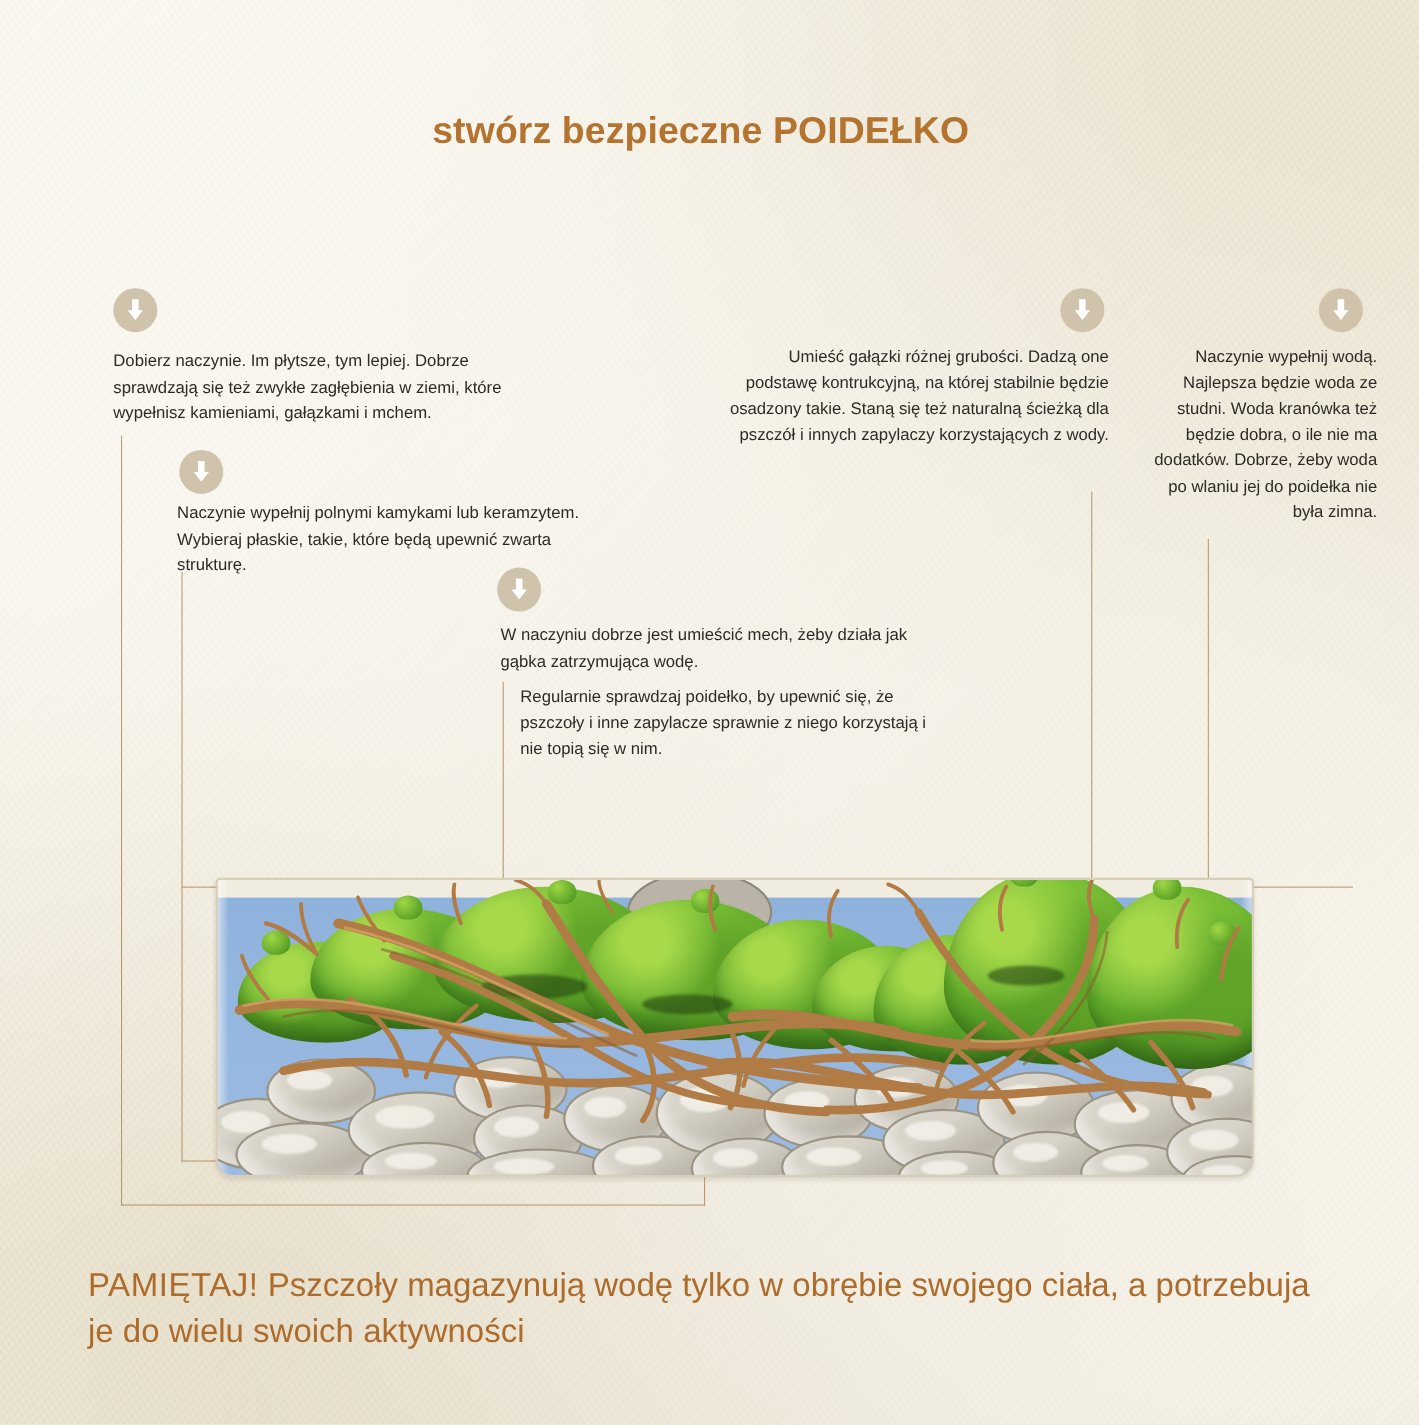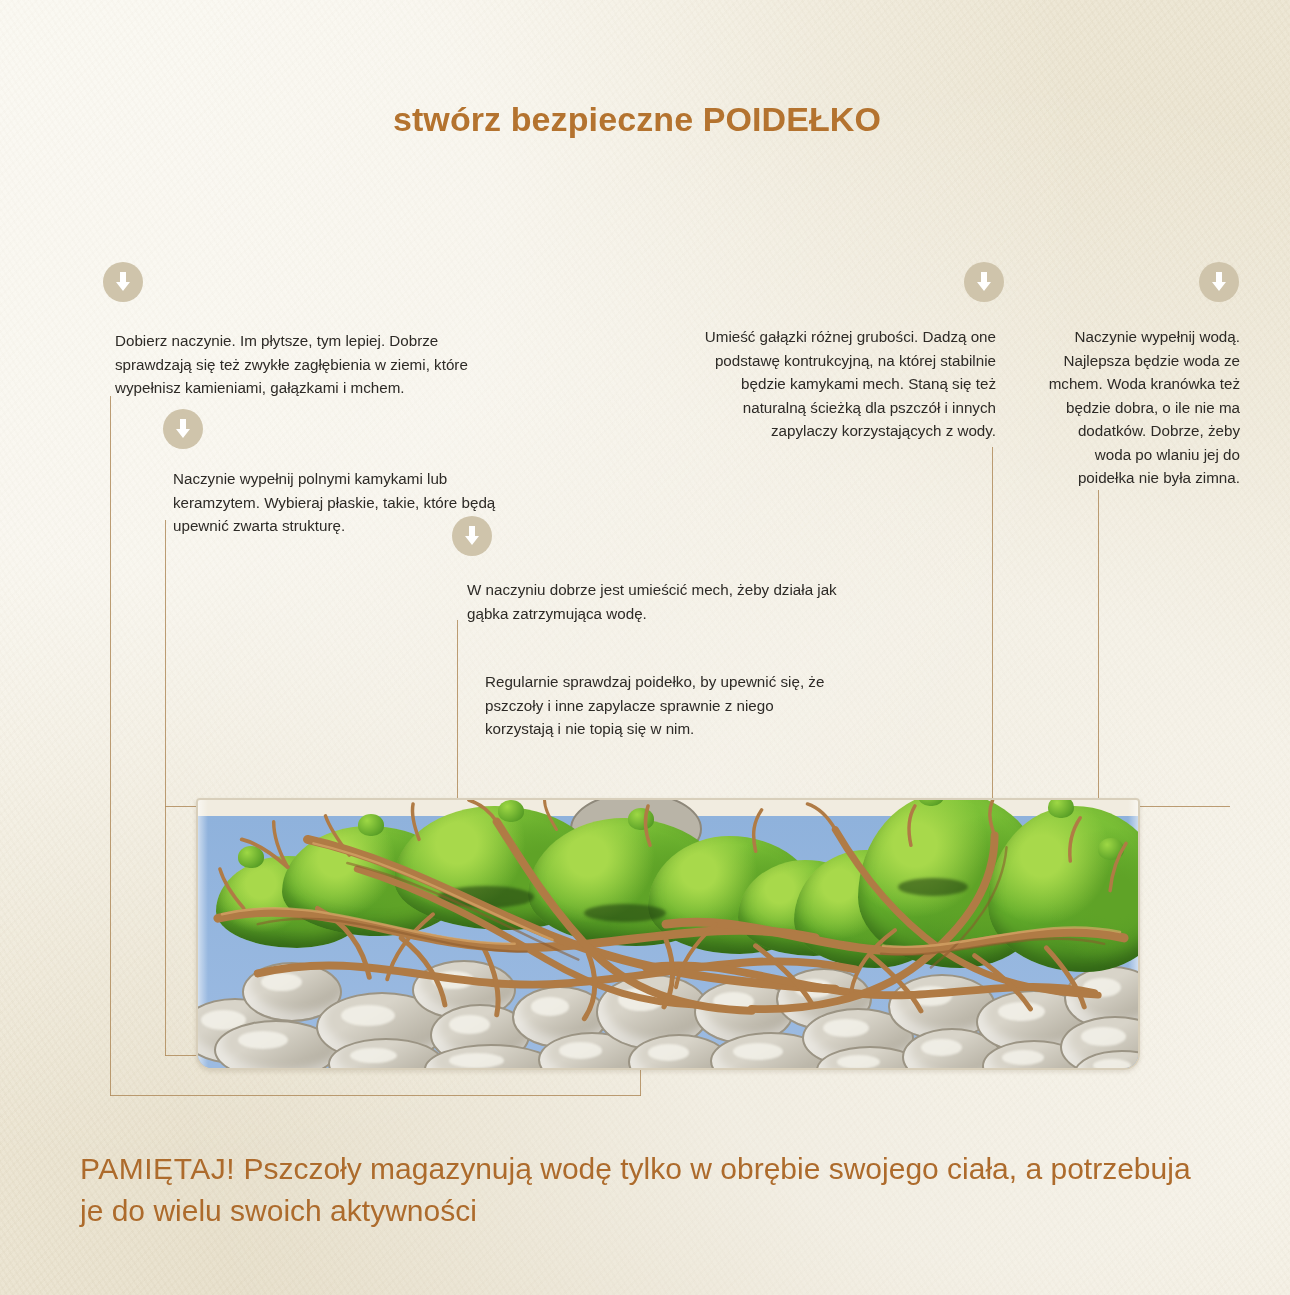--- a/index.html
+++ b/index.html
@@ -47,21 +47,21 @@
     justify-content: center;
   }
   .arrow-marker svg { display: block; }
 
   
   .note {
     font-size: 15.2px;
     line-height: 23.5px;
     color: #2d2a26;
   }
-  .note p { margin: 12px; }
+  .note p { margin: 0; }
   .align-right { text-align: right; }
   .align-left { text-align: left; }
 
   
   .conn-v {
     width: 1px;
     background: #b08c5d;
     opacity: 0.85;
   }
   .conn-h {
@@ -212,30 +212,30 @@
 </div>
 
 <div class="layer note align-left" style="left:161px; top:455px; width:368px;">
   <p>Naczynie wypełnij polnymi kamykami lub keramzytem. Wybieraj płaskie, takie, które będą upewnić zwarta strukturę.</p>
 </div>
 
 <div class="layer note align-left" style="left:455px; top:566px; width:400px;">
   <p>W naczyniu dobrze jest umieścić mech, żeby działa jak gąbka zatrzymująca wodę.</p>
 </div>
 
-<div class="layer note align-left" style="left:473px; top:658px; width:376px;">
+<div class="layer note align-left" style="left:473px; top:622px; width:376px;">
   <p>Regularnie sprawdzaj poidełko, by upewnić się, że pszczoły i inne zapylacze sprawnie z niego korzystają i nie topią się w nim.</p>
 </div>
 
 <div class="layer note align-right" style="left:663px; top:313px; width:345px;">
-  <p>Umieść gałązki różnej grubości. Dadzą one podstawę kontrukcyjną, na której stabilnie będzie kamykami mech. Staną się też naturalną ścieżką dla pszczół i innych zapylaczy korzystających z wody.</p>
+  <p>Umieść gałązki różnej grubości. Dadzą one podstawę kontrukcyjną, na której stabilnie będzie osadzony takie. Staną się też naturalną ścieżką dla pszczół i innych zapylaczy korzystających z wody.</p>
 </div>
 
 <div class="layer note align-right" style="left:1030px; top:313px; width:222px;">
-  <p>Naczynie wypełnij wodą. Najlepsza będzie woda ze mchem. Woda kranówka też będzie dobra, o ile nie ma dodatków. Dobrze, żeby woda po wlaniu jej do poidełka nie była zimna.</p>
+  <p>Naczynie wypełnij wodą. Najlepsza będzie woda ze studni. Woda kranówka też będzie dobra, o ile nie ma dodatków. Dobrze, żeby woda po wlaniu jej do poidełka nie była zimna.</p>
 </div>
 
 <div class="layer" id="vessel-wrap">
   <div id="vessel">
     <div id="water"></div>
     <div class="glass-sheen" style="left:0;"></div>
     <div class="glass-sheen" style="right:0; transform: scaleX(-1);"></div>
 
     <div class="stone-back" style="left:372px; top:-8px; width:128px; height:70px;"></div>
 

